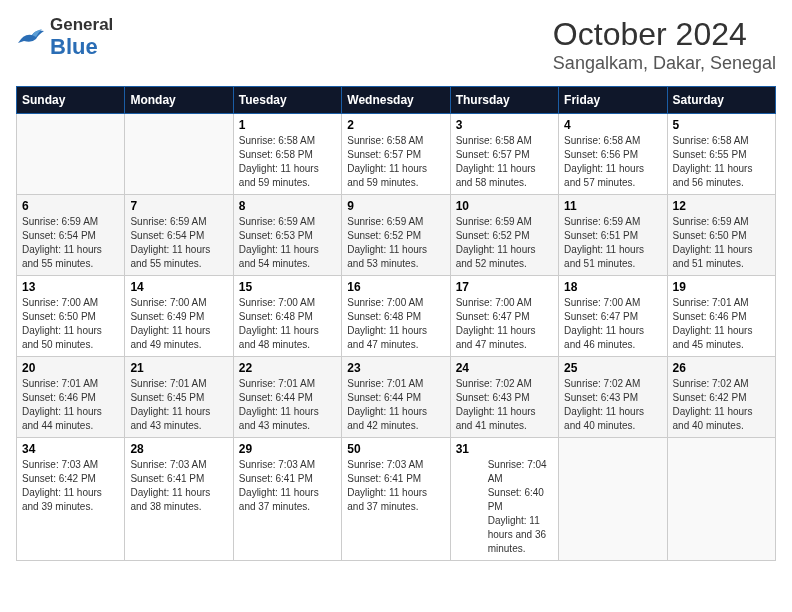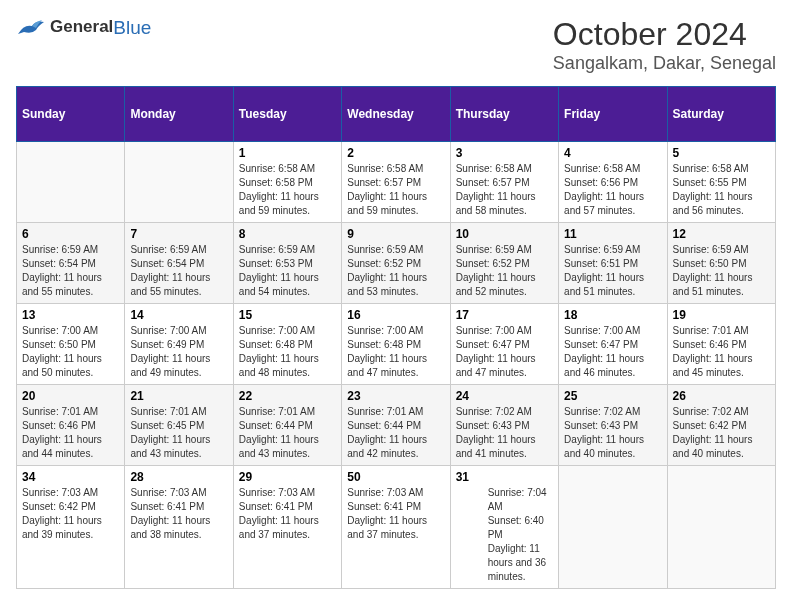--- a/index.html
+++ b/index.html
@@ -18,24 +18,24 @@
     }
     .title-block {
       text-align: left;
     }
     .calendar {
       width: 100%;
       border-collapse: collapse;
       font-size: 11px;
     }
     .calendar th {
-      background-color: #4c1d95;
+      background-color: #0f172a;
       color: #fff;
       text-align: left;
-      padding: 20px 5px;
+      padding: 6px 5px;
       font-size: 12px;
       border: 1px solid #1a5da5;
     }
     .calendar td {
       border: 1px solid #ccc;
       vertical-align: top;
       padding: 4px 5px;
       width: 108px;
       min-height: 70px;
       background: #fff;
@@ -56,41 +56,41 @@
     }
     .empty-cell {
       background: #f9f9f9 !important;
     }
     .logo-row {
       display: flex;
       align-items: center;
     }
     .logo-text-block {
       display: flex;
-      flex-direction: row;
+      flex-direction: column;
       line-height: 1.1;
     }
     .bird-shape {
       width: 30px;
       height: 24px;
       margin-right: 4px;
     }
   </style>
 </head>
 <body>
 
 <div class="header">
   <div class="logo-row">
     <svg class="bird-shape" viewBox="0 0 30 24" xmlns="http://www.w3.org/2000/svg">
       <path d="M2 18 Q8 8 16 10 Q20 4 28 6 Q22 10 20 14 Q16 18 8 16 Z" fill="#2a6db5"></path>
       <path d="M16 10 Q18 6 26 4 Q22 8 20 12Z" fill="#5a9dd5"></path>
     </svg>
     <div class="logo-text-block">
       <span style="font-size:17px;font-weight:bold;color:#333;">General</span>
-      <span style="font-size:19px;font-weight:normal;color:#2a6db5;">Blue</span>
+      <span style="font-size:22px;font-weight:bold;color:#2a6db5;">Blue</span>
     </div>
   </div>
   <div class="title-block">
     <div style="font-size:32px;color:#333;">October 2024</div>
     <div style="font-size:18px;color:#555;">Sangalkam, Dakar, Senegal</div>
   </div>
 </div>
 
 <table class="calendar">
   <thead>

